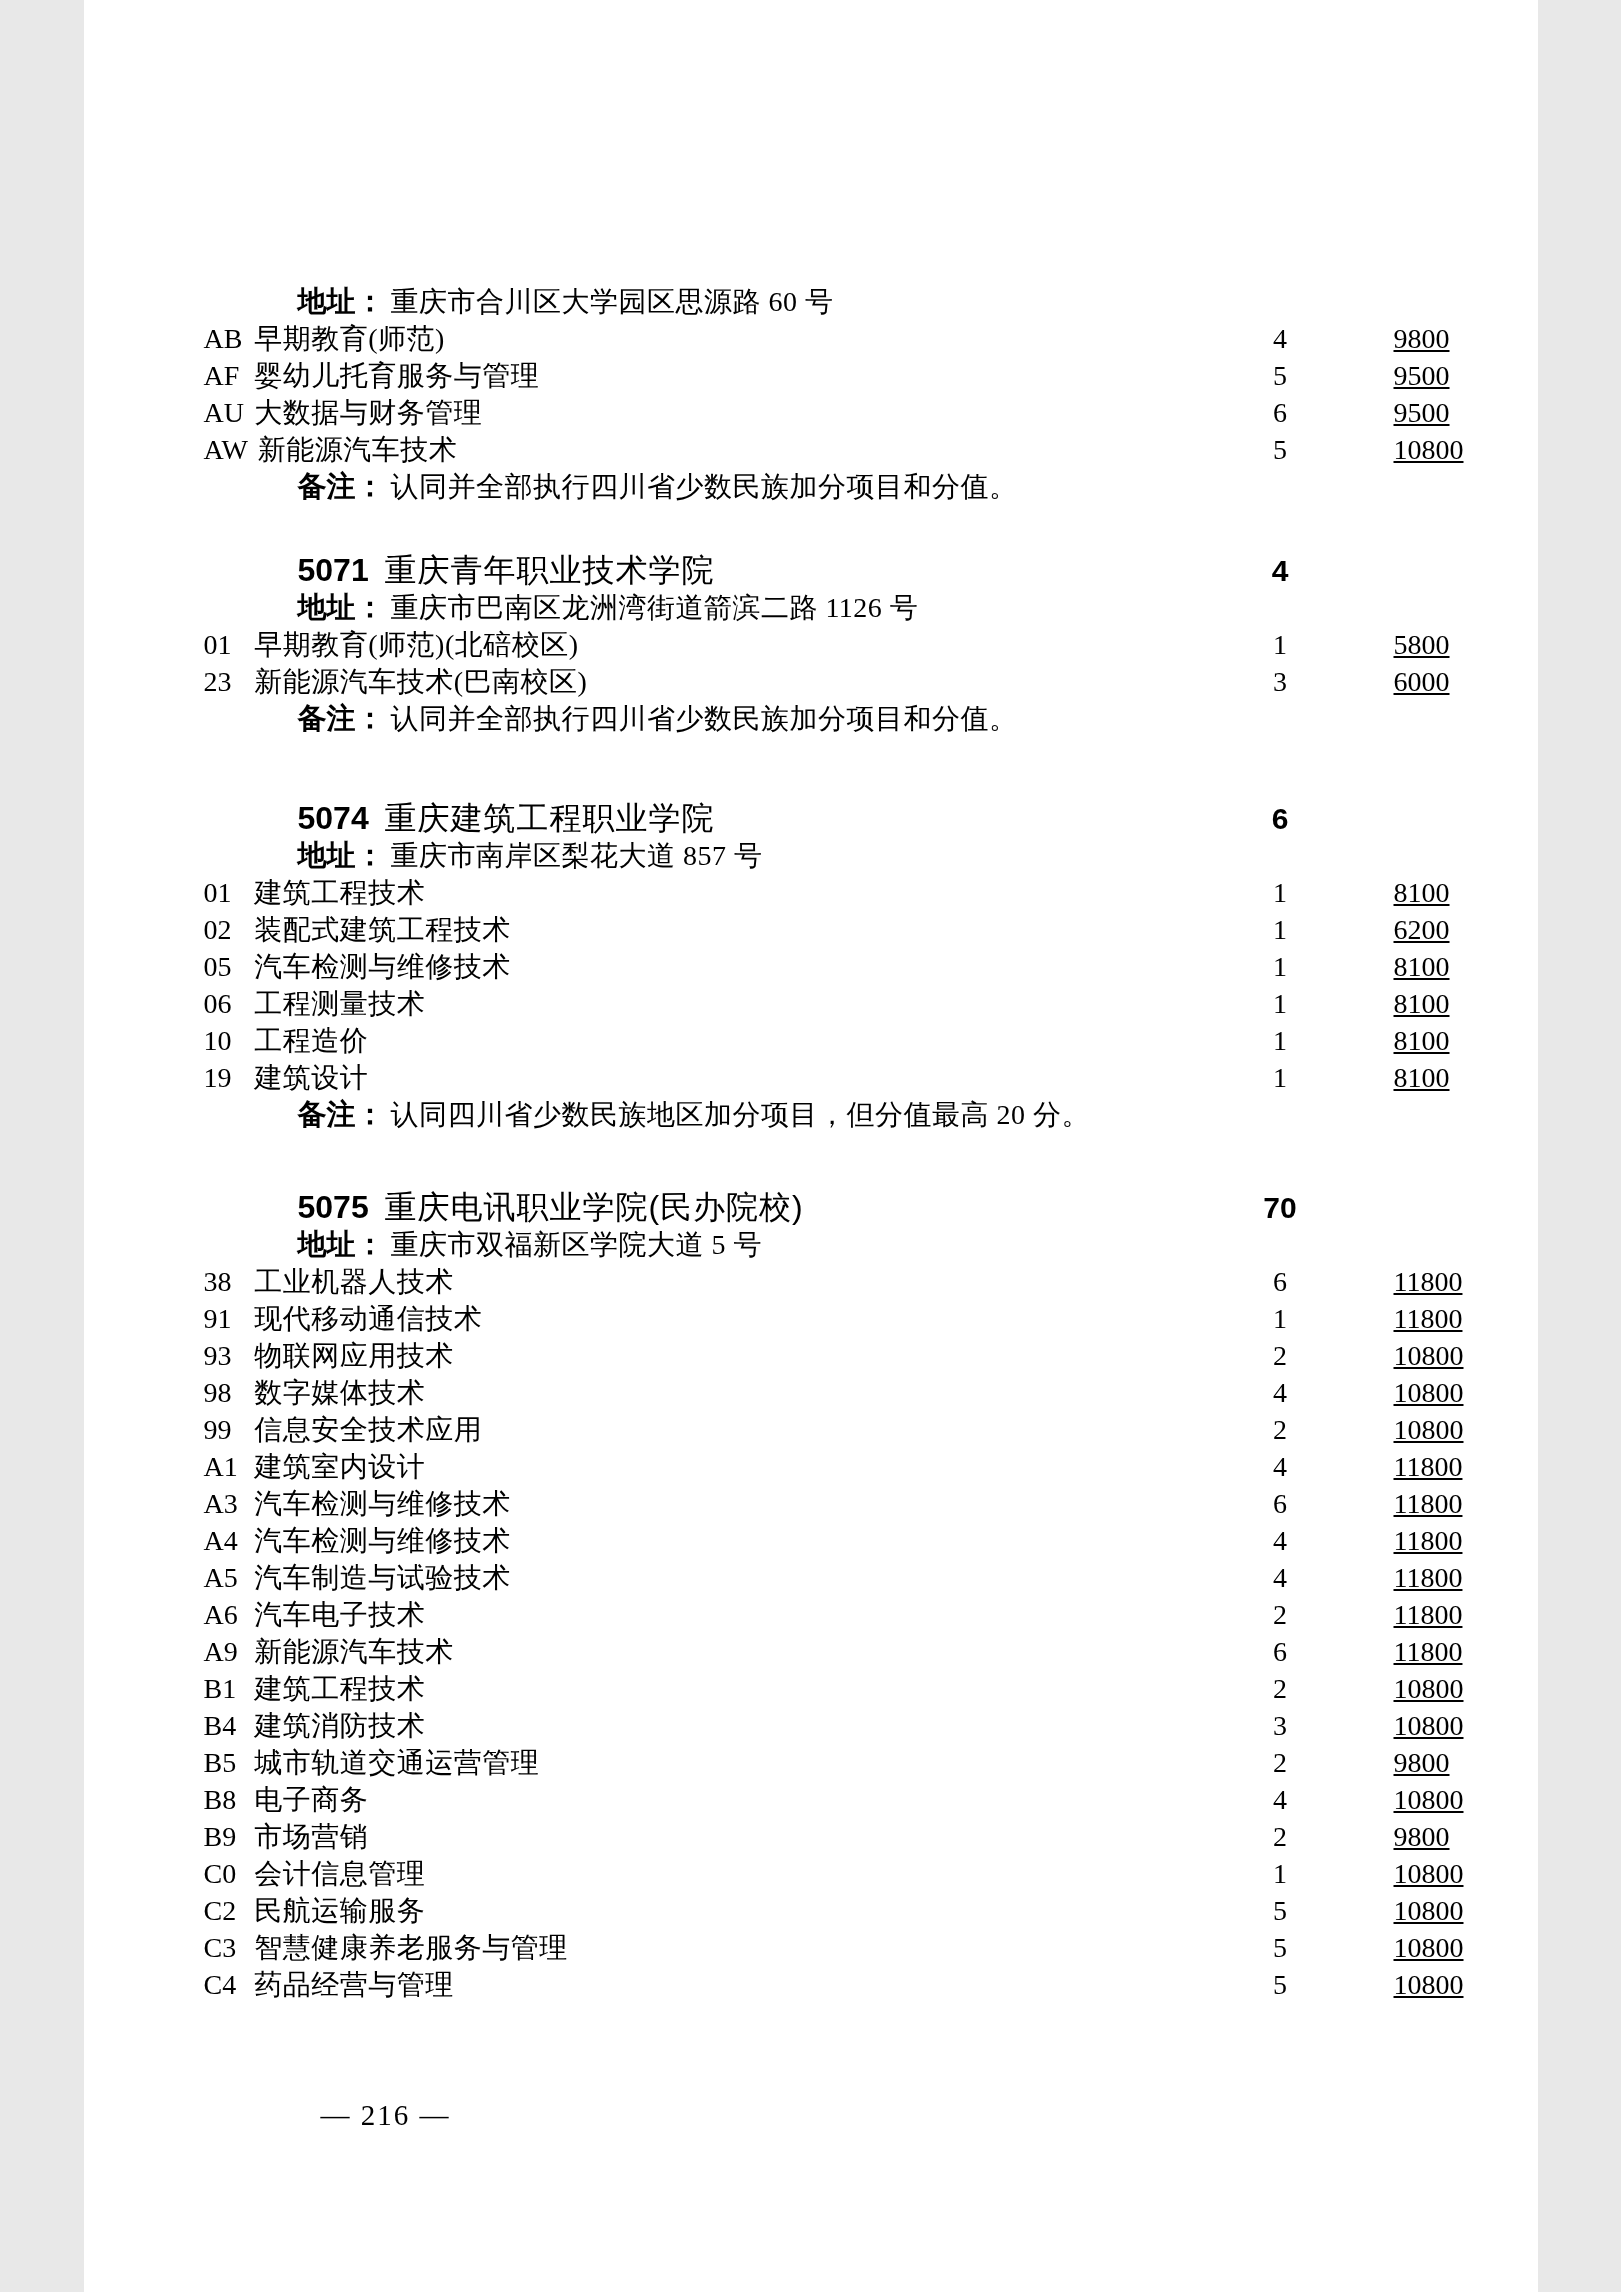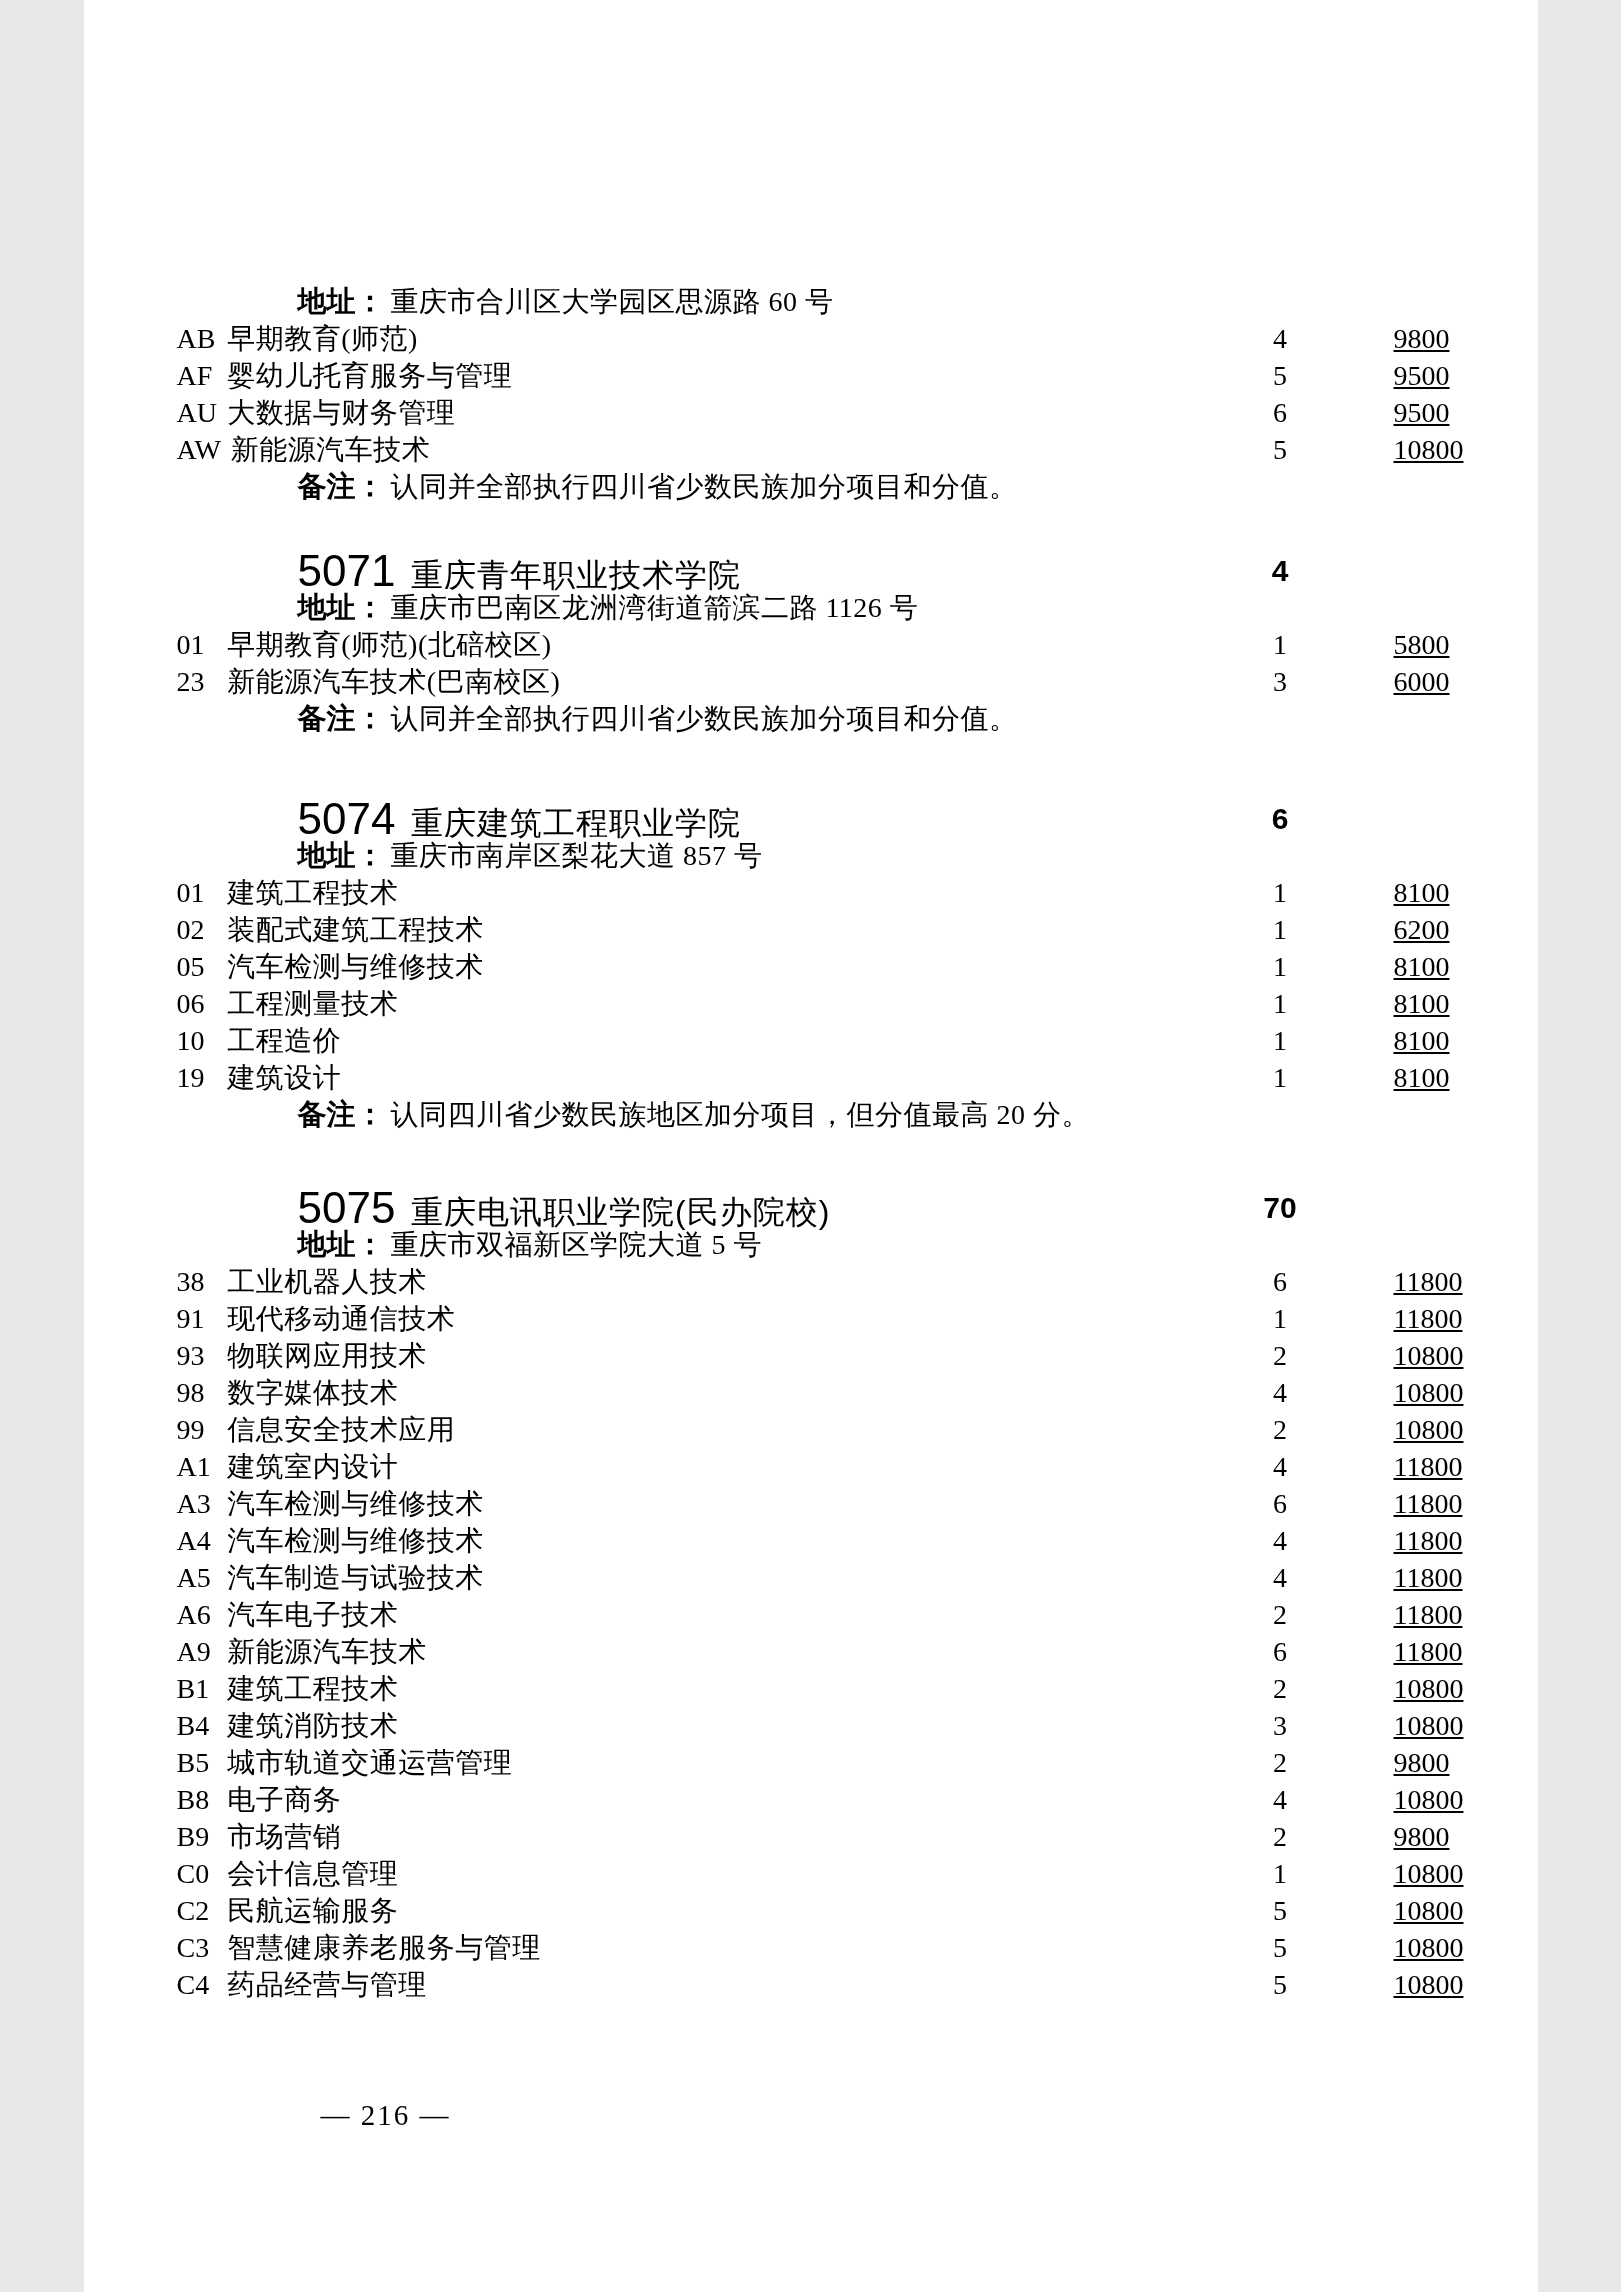--- a/index.html
+++ b/index.html
@@ -12,42 +12,42 @@
     overflow:hidden;
     margin:0 auto;
   }
   .block{position:absolute;left:0;right:0;}
   .line{position:relative;height:37px;line-height:37px;white-space:nowrap;}
 
   
   .header-line{padding-left:214px;}
   .h-code{
     font-family:"Liberation Sans","DejaVu Sans",sans-serif;
-    font-weight:normal;font-size:44px;margin-right:15.7px;
+    font-weight:bold;font-size:32px;margin-right:15.7px;
   }
   .h-name{
     font-family:"Liberation Sans","DejaVu Sans",sans-serif;
     font-weight:normal;font-size:32px;letter-spacing:1px;
   }
   .h-total{
     position:absolute;left:1175px;width:43px;text-align:center;
     font-family:"Liberation Sans","DejaVu Sans",sans-serif;
     font-weight:bold;font-size:30px;
   }
 
   
   .label-line{padding-left:214px;font-size:28px;}
   .lbl{
     font-family:"Liberation Sans","DejaVu Sans",sans-serif;
     font-weight:bold;font-size:29px;margin-right:5.9px;
   }
   .addr-text,.note-text{font-size:28px;letter-spacing:0.5px;}
 
   
-  .course-row{padding-left:93px;font-size:28px;}
+  .course-row{padding-left:120px;font-size:28px;}
   .c-code{display:inline-block;min-width:41px;margin-right:9.8px;}
   .c-major{letter-spacing:0.5px;}
   .count{
     position:absolute;left:1175px;top:0;width:43px;
     text-align:center;font-size:28px;
   }
   .fee{
     position:absolute;left:1310px;top:0;width:127px;
     text-align:left;font-size:28px;text-decoration:underline;
   }

